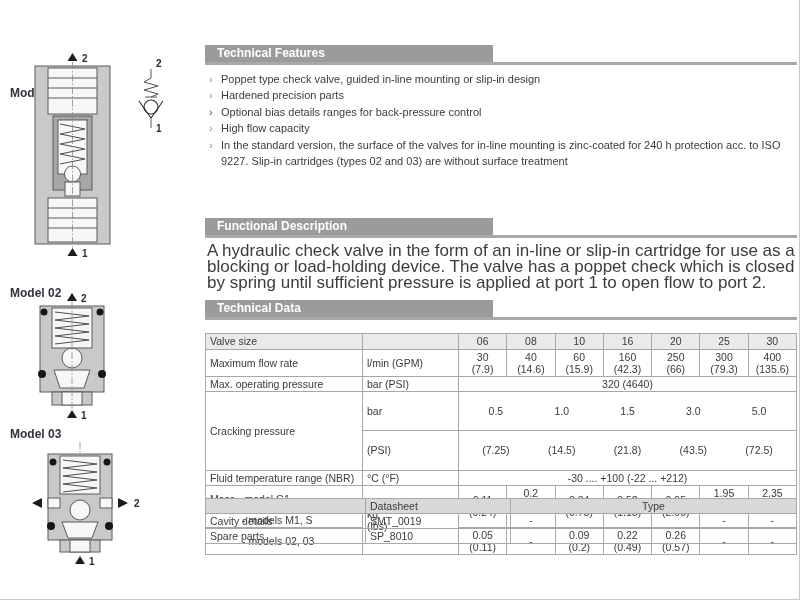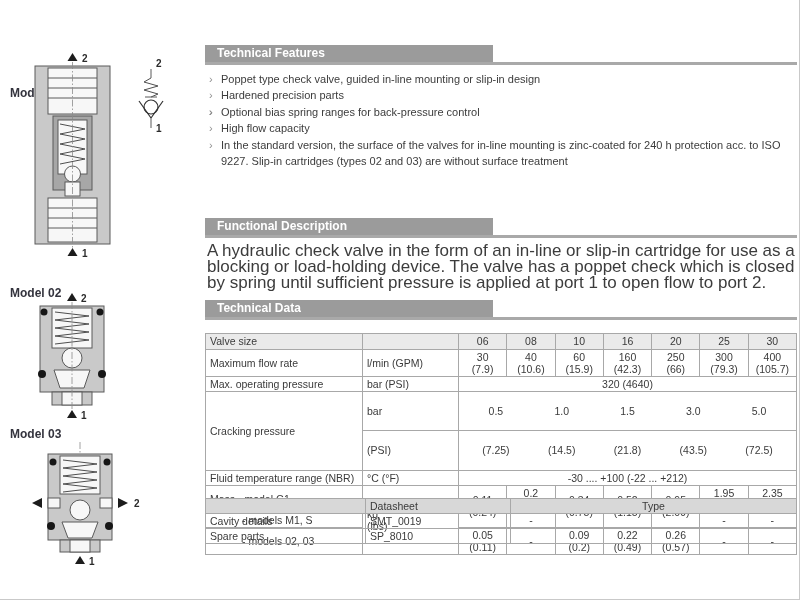--- a/index.html
+++ b/index.html
@@ -147,21 +147,21 @@
 
     <div class="section-bar-wrap" style="top:45px;">
       <div class="section-bar">Technical Features</div>
     </div>
 
     <ul class="features-list" style="top:71px;">
       <li><span class="bullet">›</span><span>Poppet type check valve, guided in-line mounting or slip-in design</span></li>
       <li><span class="bullet">›</span><span>Hardened precision parts</span></li>
       <li><span class="bullet">›</span></li>
       <li><span class="bullet">›</span></li>
-      <li><span class="bullet">›</span><span>Optional bias spring ranges for back-pressure control</span></li>
+      <li><span class="bullet">›</span><span>Optional bias details ranges for back-pressure control</span></li>
       <li><span class="bullet">›</span><span>High flow capacity</span></li>
       <li><span class="bullet">›</span><span>In the standard version, the surface of the valves for in-line mounting is zinc-coated for 240 h protection acc. to ISO 9227. Slip-in cartridges (types 02 and 03) are without surface treatment</span></li>
     </ul>
 
     <div class="section-bar-wrap" style="top:218px;">
       <div class="section-bar">Functional Description</div>
     </div>
 
     <div class="desc-text" style="top:243px;">A hydraulic check valve in the form of an in-line or slip-in cartridge for use as a blocking or load-holding device. The valve has a poppet check which is closed by spring until sufficient pressure is applied at port 1 to open flow to port 2.</div>
 
@@ -192,31 +192,31 @@
         <td class="c">20</td>
         <td class="c">25</td>
         <td class="c">30</td>
       </tr>
       <tr>
         <td>Maximum flow rate</td>
         <td>l/min (GPM)</td>
         <td class="c">30
 (7.9)</td>
         <td class="c">40
-(10.6)</td>
+(14.6)</td>
         <td class="c">60
 (15.9)</td>
         <td class="c">160
 (42.3)</td>
         <td class="c">250
 (66)</td>
         <td class="c">300
 (79.3)</td>
         <td class="c">400
-(105.7)</td>
+(135.6)</td>
       </tr>
       <tr class="h13">
         <td>Max. operating pressure</td>
         <td>bar (PSI)</td>
         <td class="c" colspan="7">320 (4640)</td>
       </tr>
       <tr class="h13">
         <td rowspan="2">Cracking pressure</td>
         <td>bar</td>
         <td colspan="7">

